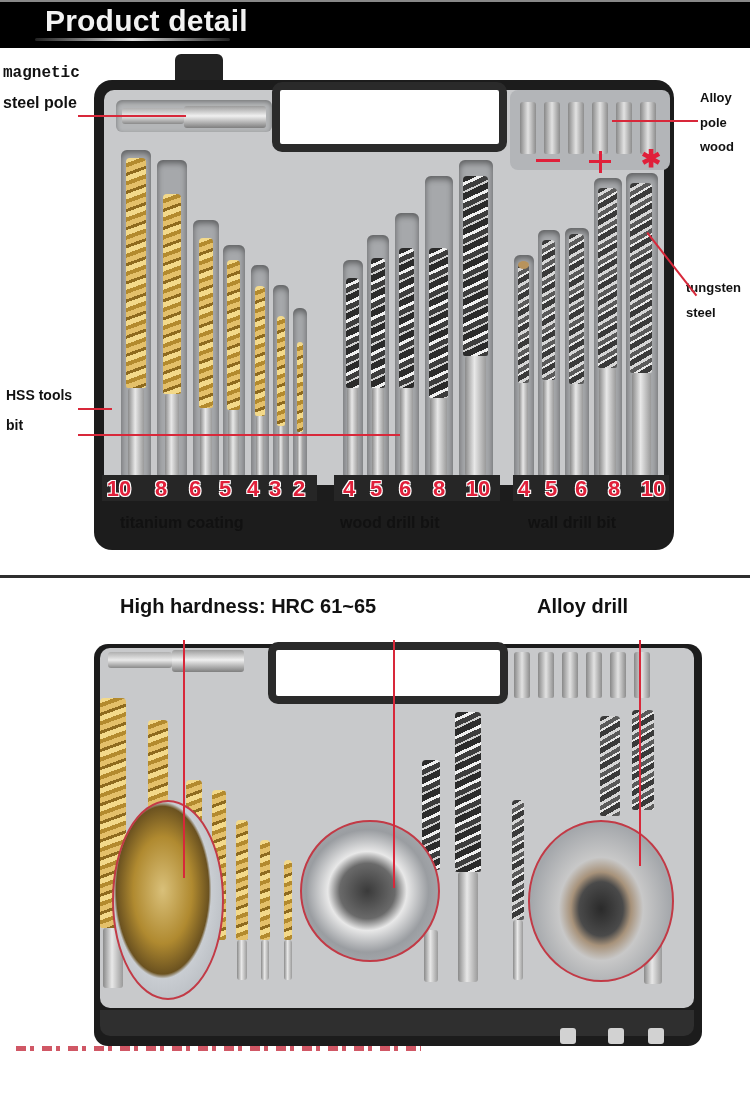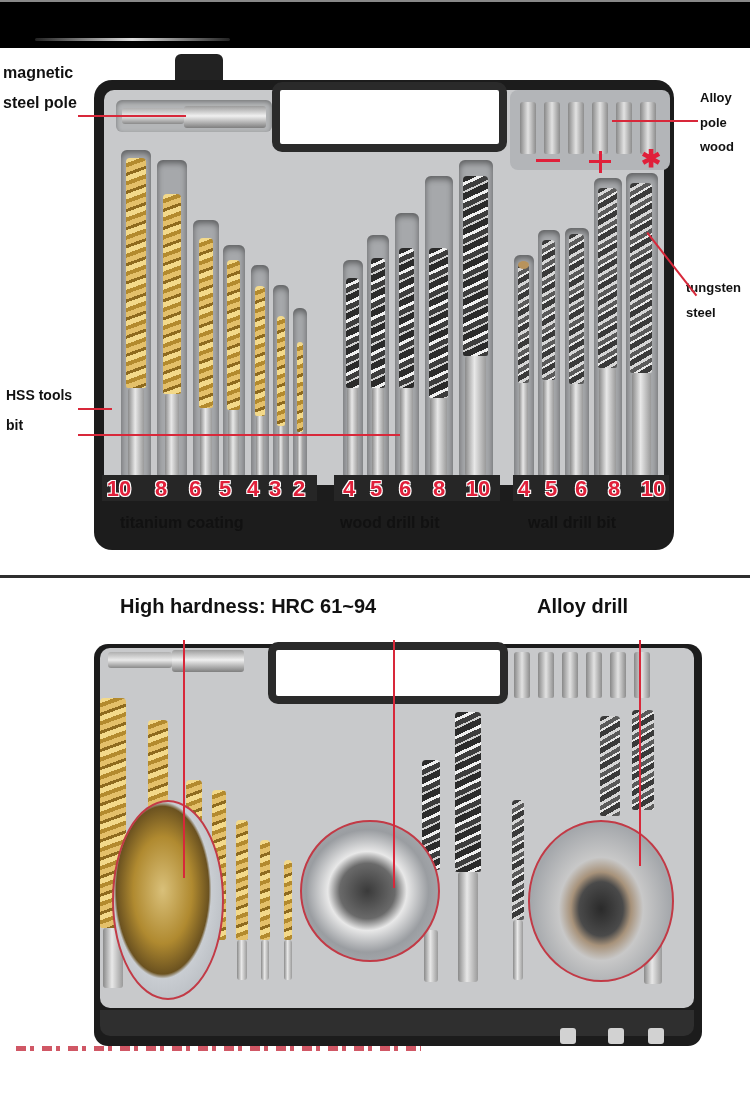--- a/index.html
+++ b/index.html
@@ -37,20 +37,21 @@
 
   .divider { left: 0; width: 750px; height: 3px; background: #2e2e2e; }
 
   .zoom-circle { position: absolute; border-radius: 50%; border: 2px solid #c23a46; overflow: hidden; }
 </style>
 </head>
 <body>
 
 <div class="abs header">
   <div class="topline"></div>
+  <div class="title">Product detail</div>
   <div class="underline"></div>
 </div>
 
 <div class="abs" style="left:0;top:48px;width:750px;height:520px;">
 
   <div class="abs" style="left:175px;top:6px;width:48px;height:40px;background:#222;border-radius:6px 6px 0 0;"></div>
 
   <div class="abs case-outer" style="left:94px;top:32px;width:580px;height:470px;"></div>
 
   <div class="abs tray" style="left:104px;top:42px;width:560px;height:395px;"></div>
@@ -167,42 +168,42 @@
   <div class="num" style="left:513px;top:428px;width:22px;">4</div>
   <div class="num" style="left:540px;top:428px;width:22px;">5</div>
   <div class="num" style="left:570px;top:428px;width:22px;">6</div>
   <div class="num" style="left:603px;top:428px;width:22px;">8</div>
   <div class="num" style="left:636px;top:428px;width:34px;">10</div>
 
   <div class="abs label" style="left:120px;top:466px;">titanium coating</div>
   <div class="abs label" style="left:340px;top:466px;">wood drill bit</div>
   <div class="abs label" style="left:528px;top:466px;">wall drill bit</div>
 
-  <div class="abs label" style="left:3px;top:16px;">magnetic</div>
+  <div class="abs label" style="left:3px;top:16px;font-family:Liberation Mono, monospace;">magnetic</div>
   <div class="abs label" style="left:3px;top:46px;">steel pole</div>
   <div class="redline" style="left:78px;top:67px;width:108px;"></div>
 
   <div class="abs label sm" style="left:700px;top:42px;font-size:13px;">Alloy</div>
   <div class="abs label sm" style="left:700px;top:67px;font-size:13px;">pole</div>
   <div class="abs label sm" style="left:700px;top:91px;font-size:13px;">wood</div>
   <div class="redline" style="left:612px;top:72px;width:86px;"></div>
 
   <div class="abs label sm" style="left:686px;top:232px;font-size:13px;">tungsten</div>
   <div class="abs label sm" style="left:686px;top:257px;font-size:13px;">steel</div>
   <div class="redline" style="left:648px;top:184px;width:80px;transform-origin:0 0;transform:rotate(52deg);"></div>
 
   <div class="abs label sm" style="left:6px;top:339px;font-size:14px;">HSS tools</div>
   <div class="abs label sm" style="left:6px;top:369px;font-size:14px;">bit</div>
   <div class="redline" style="left:78px;top:360px;width:34px;"></div>
   <div class="redline" style="left:78px;top:386px;width:322px;"></div>
 </div>
 
 <div class="abs divider" style="top:575px;"></div>
 
-<div class="abs label" style="left:120px;top:595px;font-size:20px;">High hardness: HRC 61~94</div>
+<div class="abs label" style="left:120px;top:595px;font-size:20px;">High hardness: HRC 61~65</div>
 <div class="abs label" style="left:537px;top:595px;font-size:20px;">Alloy drill</div>
 
 <div class="abs" style="left:0;top:640px;width:750px;height:420px;">
   <div class="abs case-outer" style="left:94px;top:4px;width:608px;height:402px;border-radius:14px;"></div>
   <div class="abs tray" style="left:100px;top:8px;width:594px;height:360px;"></div>
 
   <div class="abs handle-window" style="left:268px;top:2px;width:240px;height:62px;"></div>
   <div class="abs" style="left:286px;top:32px;width:13px;height:13px;background:#fff;border-radius:50%;"></div>
   <div class="abs" style="left:470px;top:32px;width:13px;height:13px;background:#fff;border-radius:50%;"></div>
 

